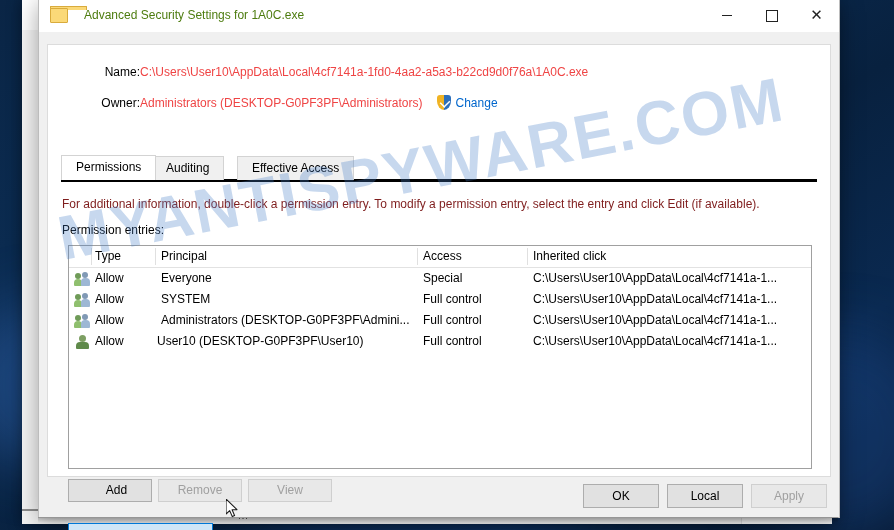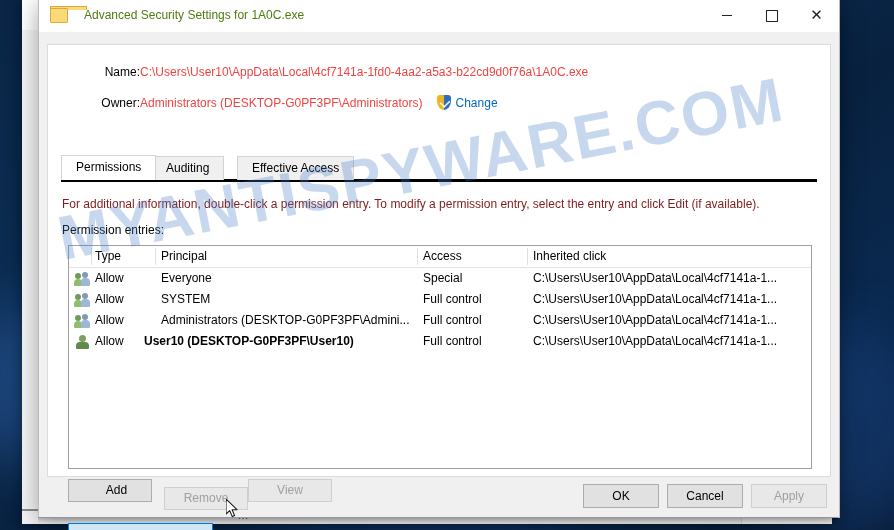--- a/index.html
+++ b/index.html
@@ -557,41 +557,41 @@
           <span class="cell" style="left:354px;width:100px;">Full control</span>
           <span class="cell" style="left:464px;width:270px;">C:\Users\User10\AppData\Local\4cf7141a-1...</span>
         </div>
 
         <div class="row">
           <span class="uicon user">
               <i class="head a"></i>
               <i class="body a"></i>
             </span>
           <span class="cell" style="left:26px;width:60px;">Allow</span>
-          <span class="cell" style="left:75px;width:250px;font-weight:bold;">User10 (DESKTOP-G0PF3PF\User10)</span>
+          <span class="cell" style="left:88px;width:250px;">User10 (DESKTOP-G0PF3PF\User10)</span>
           <span class="cell" style="left:354px;width:100px;">Full control</span>
           <span class="cell" style="left:464px;width:270px;">C:\Users\User10\AppData\Local\4cf7141a-1...</span>
         </div>
       </div>
 
       <div class="btnrow-entries">
         <button class="btn" style="left:0px;padding-left:13px;">Add</button>
-        <button class="btn disabled" style="left:96px;margin-top:8px;">Remove</button>
+        <button class="btn disabled" style="left:90px;">Remove</button>
         <button class="btn disabled" style="left:180px;">View</button>
       </div>
 
       <button class="btn hovered disable-inherit">Disable inheritance</button>
 
       <svg class="cursor-arrow" viewBox="0 0 13 19">
         <polygon points="0,0 0,15 3.7,11.6 6.3,17.6 8.6,16.6 6.1,10.8 11,10.6" fill="#ffffff" stroke="#1a1a1a" stroke-width="1.1" stroke-linejoin="round"></polygon>
       </svg>
     </div>
 
     <div class="footer-btns">
       <button class="btn">OK</button>
-      <button class="btn">Cancel</button>
+      <button class="btn">Local</button>
       <button class="btn disabled">Apply</button>
     </div>
   </div>
 </div>
 <div id="dialog-bottom-shadow"></div>
 
 <div id="watermark">MYANTISPYWARE.COM</div>
 
 </body></html>

